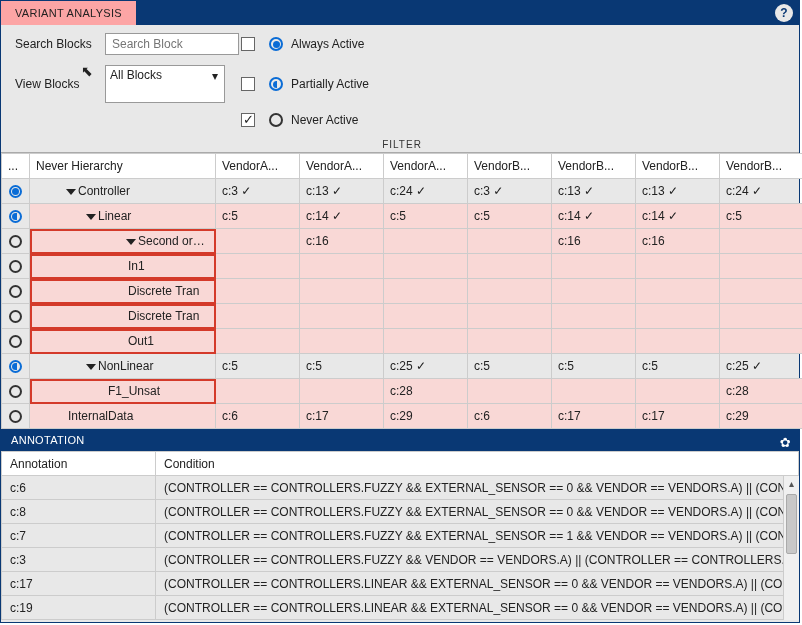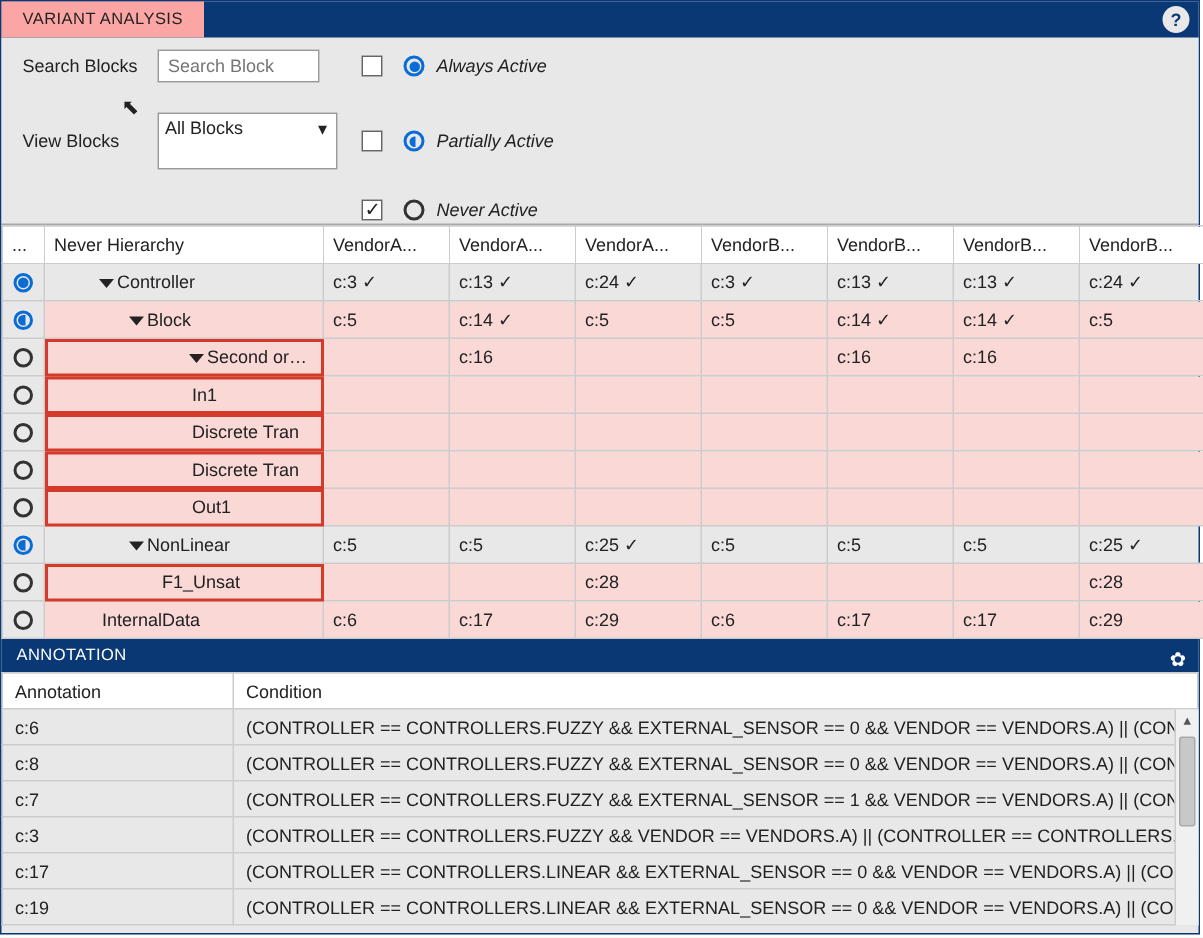--- a/index.html
+++ b/index.html
@@ -5,32 +5,32 @@
   * { box-sizing: border-box; margin: 0; padding: 0; }
   html, body { width: 802px; height: 625px; font-family: Arial, Helvetica, sans-serif; font-size: 12px; color: #222; overflow: hidden; }
   .frame { width: 800px; height: 623px; border: 1px solid #093874; background: #e8e8e8; position: relative; }
 
   
   .tabrow { background: #093874; height: 24px; display:flex; align-items:flex-end; position:relative; }
   .tab { background:#fca5a5; color:#222; height:24px; line-height:24px; padding:0 14px; font-size:11px; letter-spacing:.3px; }
   .help { position:absolute; right:6px; top:3px; width:18px; height:18px; border-radius:50%; background:#e8e8e8; color:#093874; font-weight:bold; text-align:center; line-height:18px; font-size:12px; cursor:pointer; }
 
   
-  .filter { background:#e8e8e8; padding:8px 10px 2px 14px; display:grid; grid-template-columns:90px 130px 34px 22px auto; row-gap:20px; align-items:center; }
+  .filter { background:#e8e8e8; padding:8px 10px 2px 14px; display:grid; grid-template-columns:90px 130px 34px 22px auto; row-gap:10px; align-items:center; }
   .lbl { font-size:12px; }
-  .txt { width:108px; height:22px; border:1px solid #999; padding:2px 6px; font-size:12px; color:#14532d; }
+  .txt { width:134px; height:22px; border:1px solid #999; padding:2px 6px; font-size:12px; color:#14532d; }
   .sel { width:120px; height:38px; border:1px solid #999; background:#fff; padding:2px 4px; font-size:12px; position:relative; }
   .sel::after { content:"▾"; position:absolute; right:6px; top:3px; pointer-events:none; }
   .chk { width:14px; height:14px; border:1px solid #666; background:#fff; display:inline-block; margin-left:6px; position:relative; cursor:pointer;}
   .chk.checked::after { content:"✓"; position:absolute; top:-2px; left:1px; font-size:13px; }
   .radio { width:14px; height:14px; border:2px solid #0a6cd6; border-radius:50%; display:inline-block; position:relative; vertical-align:middle; }
   .radio.full::after { content:""; position:absolute; inset:1.5px; background:#0a6cd6; border-radius:50%; }
   .radio.half::after { content:""; position:absolute; top:1.5px; bottom:1.5px; left:1.5px; width:4px; background:#0a6cd6; border-radius:4px 0 0 4px; }
   .radio.none { border-color:#333; }
-  .optrow { display:flex; align-items:center; gap:6px; font-size:12px;font-style:italic; }
+  .optrow { display:flex; align-items:center; gap:6px; font-size:12px; }
   .filterlabel { text-align:center; font-size:10px; letter-spacing:1px; color:#333; grid-column:1/6; padding-top:2px; }
 
   
   .grid { border-top:1px solid #aaa; }
   .grid table { border-collapse:collapse; width:100%; table-layout:fixed; }
   .grid th, .grid td { border:1px solid #ccc; height:25px; padding:0 6px; overflow:hidden; white-space:nowrap; text-overflow:ellipsis; font-size:12px; text-align:left; }
   .grid th { background:#fff; font-weight:normal; position:relative; }
   .grid td.badge { text-align:center; padding:0; }
   .dot { width:13px; height:13px; border:2px solid #0a6cd6; border-radius:50%; display:inline-block; position:relative; vertical-align:middle; }
   .dot.full::after { content:""; position:absolute; inset:1px; background:#0a6cd6; border-radius:50%; }
@@ -82,20 +82,21 @@
     <span class="chk"></span>
     <span class="radio half"></span>
     <span class="optrow">Partially Active</span>
 
     <span></span>
       <span></span>
     <span class="chk checked"></span>
     <span class="radio none"></span>
     <span class="optrow">Never Active</span>
 
+    <div class="filterlabel">FILTER</div>
     <div class="cursor">⬉</div>
   </div>
 
   <div class="grid">
     <table>
       <colgroup>
         <col style="width:28px">
           <col style="width:186px">
         <col style="width:84px">
           <col style="width:84px">
@@ -125,21 +126,21 @@
             <td class="">c:3 ✓</td>
             <td class="">c:13 ✓</td>
             <td class="">c:24 ✓</td>
             <td class="">c:3 ✓</td>
             <td class="">c:13 ✓</td>
             <td class="">c:13 ✓</td>
             <td class="">c:24 ✓</td>
           </tr>
           <tr>
             <td class="badge"><span class="dot half"></span></td>
-            <td class="ind3 pink"><span class="tw open"></span><span>Block</span></td>
+            <td class="ind3 pink"><span class="tw open"></span><span>Linear</span></td>
             <td class="pink">c:5</td>
             <td class="pink">c:14 ✓</td>
             <td class="pink">c:5</td>
             <td class="pink">c:5</td>
             <td class="pink">c:14 ✓</td>
             <td class="pink">c:14 ✓</td>
             <td class="pink">c:5</td>
           </tr>
           <tr>
             <td class="badge"><span class="dot none"></span></td>

